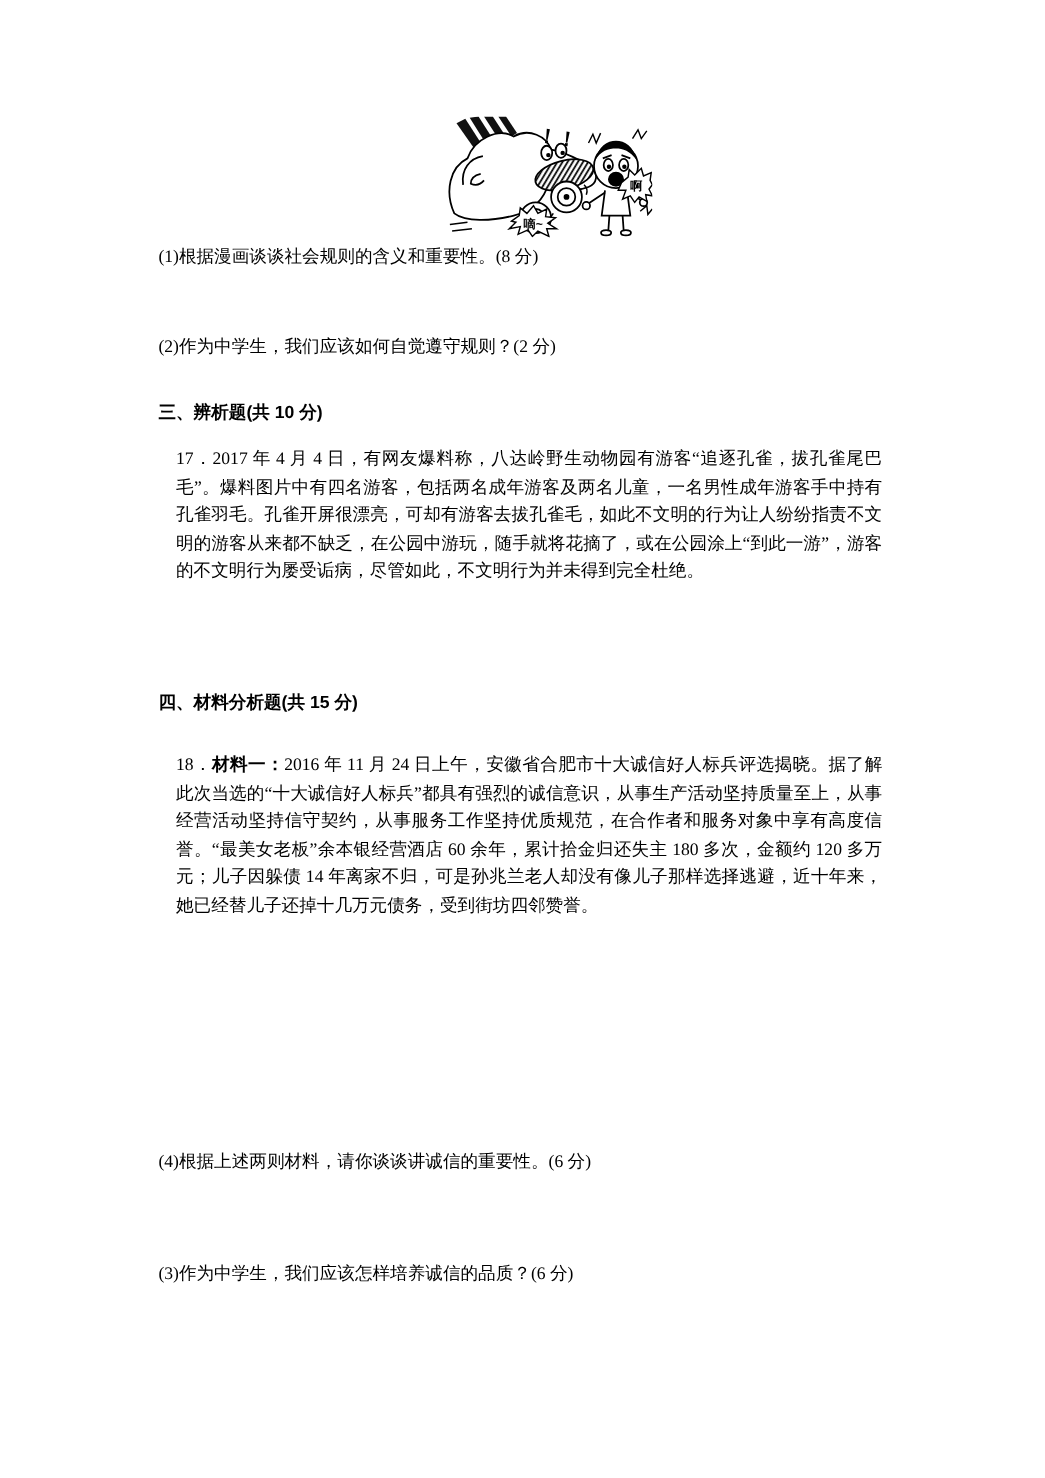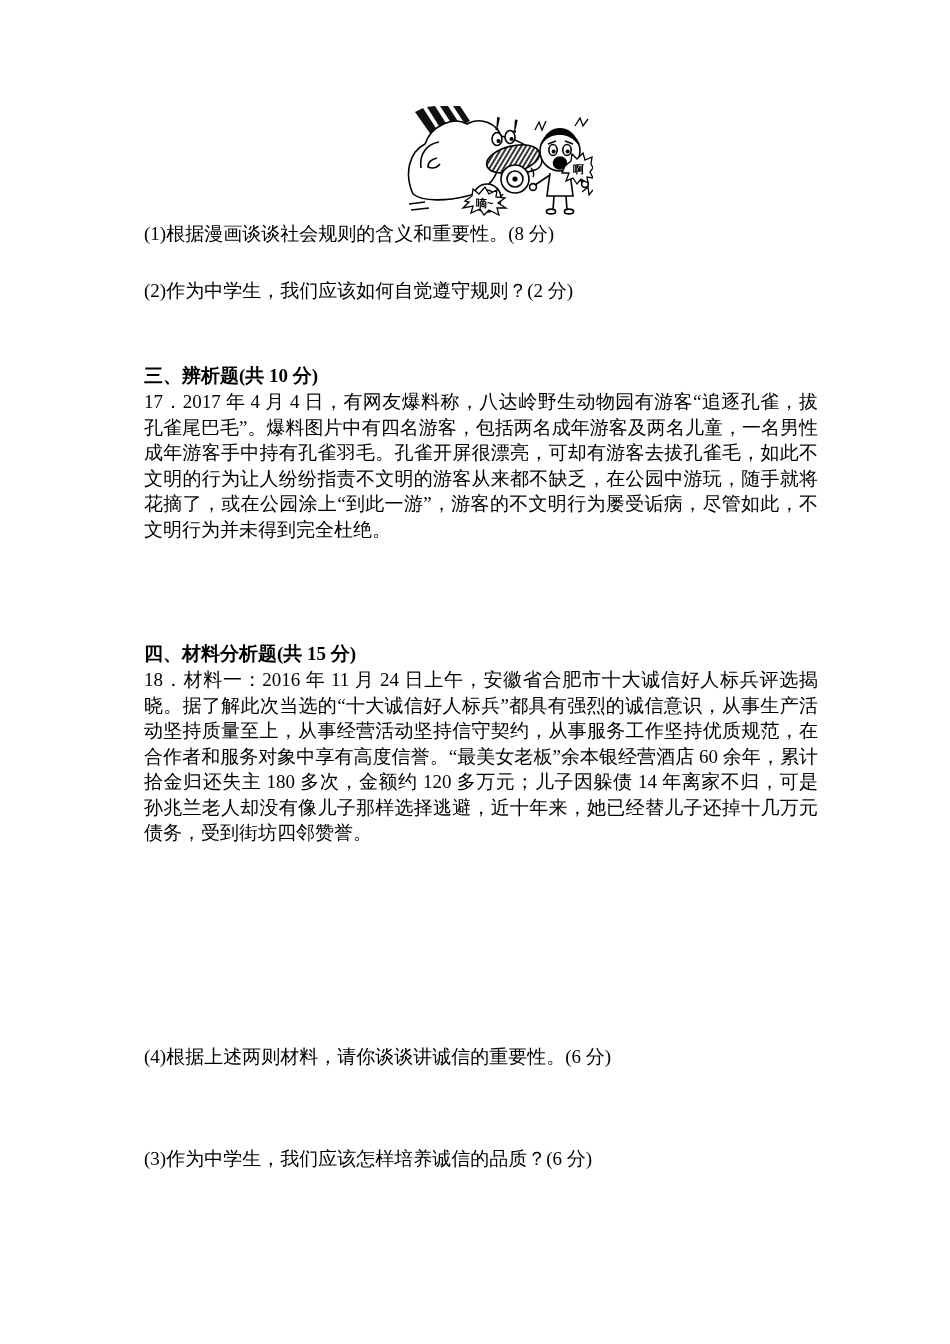--- a/index.html
+++ b/index.html
@@ -3,24 +3,24 @@
 <meta charset="utf-8">
 <style>
   html,body{margin:0;padding:0;background:#ffffff;}
   body{
     width:950px;height:1344px;
     font-family:"Liberation Serif","DejaVu Serif",serif;
     color:#000;
   }
   .page{position:relative;width:950px;height:1344px;background:#fff;overflow:hidden;}
   .cartoon{position:absolute;left:407px;top:106px;width:186px;height:110px;}
-  .txt{position:absolute;left:144px;width:674px;margin:0;font-size:19px;line-height:25.5px;}
-  .heading{font-weight:bold;font-family:Liberation Serif, serif;}
-  .para{margin:0;text-align:justify;}
-  .mat-label{font-family:"Liberation Sans","DejaVu Sans",sans-serif;font-weight:normal;font-style:normal;}
+  .txt{position:absolute;left:144px;width:674px;margin:0;font-size:16px;line-height:25.5px;}
+  .heading{font-weight:bold;font-family:Liberation Sans, sans-serif;}
+  .para{margin:16px;text-align:justify;}
+  .mat-label{font-family:"Liberation Sans","DejaVu Sans",sans-serif;font-weight:bold;font-style:normal;}
   svg text{font-family:"Liberation Sans","DejaVu Sans",sans-serif;}
 </style>
 </head>
 <body>
 
 <div class="page">
 
   <svg class="cartoon" viewBox="0 0 186 110" aria-hidden="true">
     <defs>
       <pattern id="hatch" width="4" height="4" patternUnits="userSpaceOnUse" patternTransform="rotate(45)">
@@ -89,27 +89,27 @@
       <polyline points="175,86 181,81 182,89 186,84"></polyline>
     </g>
 
     <g>
       <polygon fill="#fff" stroke="#000" stroke-width="1.3" points="158,60 164,55 165,48 170,53 176,47 178,54 185,51 184,58 186,62 183,66 186,72 180,71 181,77 174,73 170,78 166,72 159,75 162,67 155,67"></polygon>
       <text x="166" y="67" font-size="11" font-weight="bold">啊</text>
     </g>
   </svg>
 
   <p class="txt" style="top:221px">(1)根据漫画谈谈社会规则的含义和重要性。(8 分)</p>
-  <p class="txt" style="top:278px">(2)作为中学生，我们应该如何自觉遵守规则？(2 分)</p>
+  <p class="txt" style="top:303px">(2)作为中学生，我们应该如何自觉遵守规则？(2 分)</p>
 
   <h2 class="txt heading" style="top:363px">三、辨析题(共 10 分)</h2>
   <div class="txt" style="top:389px">
     <p class="para">17．2017 年 4 月 4 日，有网友爆料称，八达岭野生动物园有游客“追逐孔雀，拔孔雀尾巴毛”。爆料图片中有四名游客，包括两名成年游客及两名儿童，一名男性成年游客手中持有孔雀羽毛。孔雀开屏很漂亮，可却有游客去拔孔雀毛，如此不文明的行为让人纷纷指责不文明的游客从来都不缺乏，在公园中游玩，随手就将花摘了，或在公园涂上“到此一游”，游客的不文明行为屡受诟病，尽管如此，不文明行为并未得到完全杜绝。</p>
   </div>
 
-  <h2 class="txt heading" style="top:641px">四、材料分析题(共 15 分)</h2>
+  <h2 class="txt heading" style="top:627px">四、材料分析题(共 15 分)</h2>
   <div class="txt" style="top:667px">
     <p class="para"><span>18．</span><b class="mat-label">材料一：</b><span>2016 年 11 月 24 日上午，安徽省合肥市十大诚信好人标兵评选揭晓。据了解此次当选的“十大诚信好人标兵”都具有强烈的诚信意识，从事生产活动坚持质量至上，从事经营活动坚持信守契约，从事服务工作坚持优质规范，在合作者和服务对象中享有高度信誉。“最美女老板”余本银经营酒店 60 余年，累计拾金归还失主 180 多次，金额约 120 多万元；儿子因躲债 14 年离家不归，可是孙兆兰老人却没有像儿子那样选择逃避，近十年来，她已经替儿子还掉十几万元债务，受到街坊四邻赞誉。</span></p>
   </div>
   <p class="txt" style="top:1044px">(4)根据上述两则材料，请你谈谈讲诚信的重要性。(6 分)</p>
   <p class="txt" style="top:1146px">(3)作为中学生，我们应该怎样培养诚信的品质？(6 分)</p>
 
 </div>
 
 </body></html>

